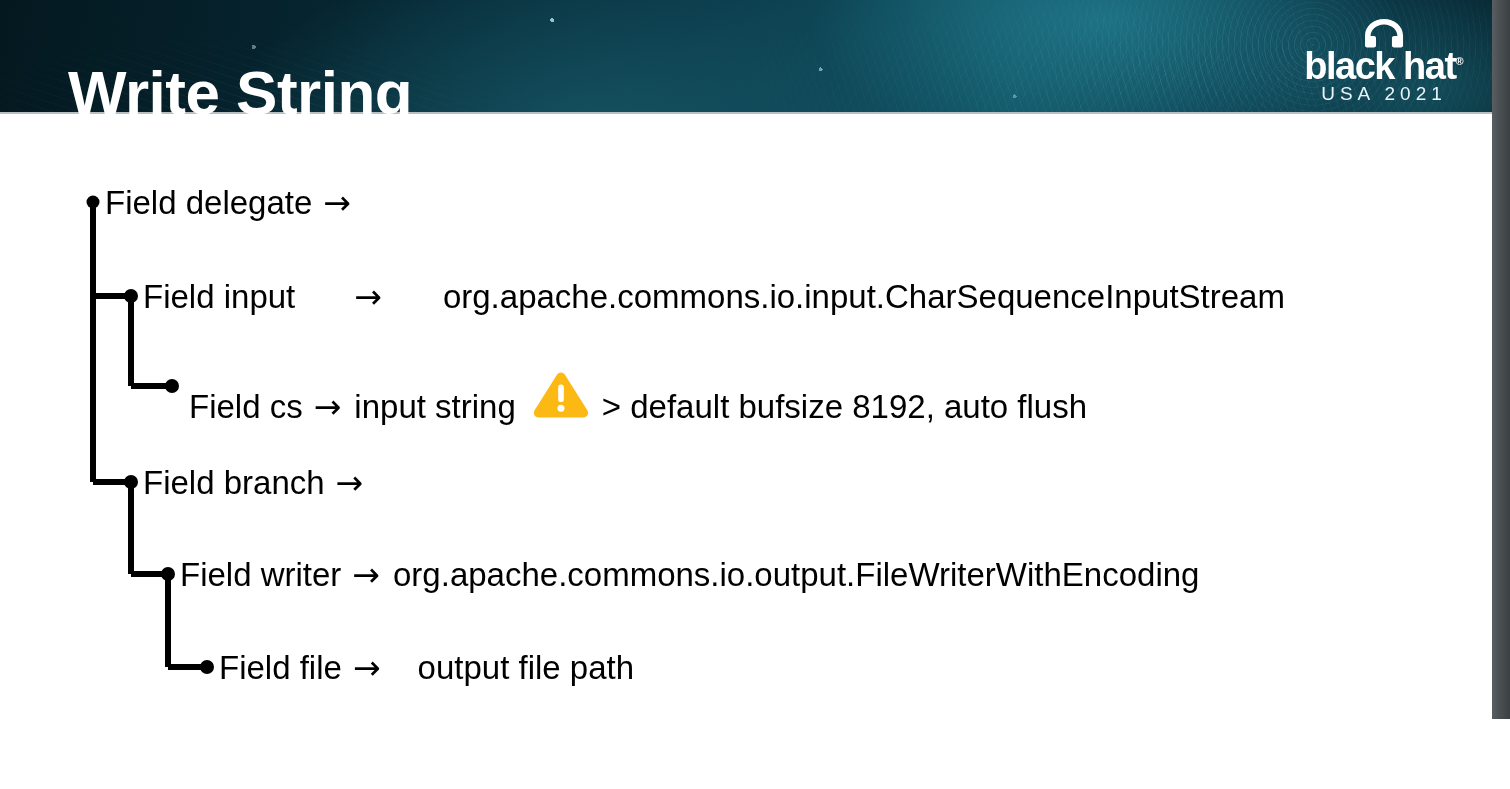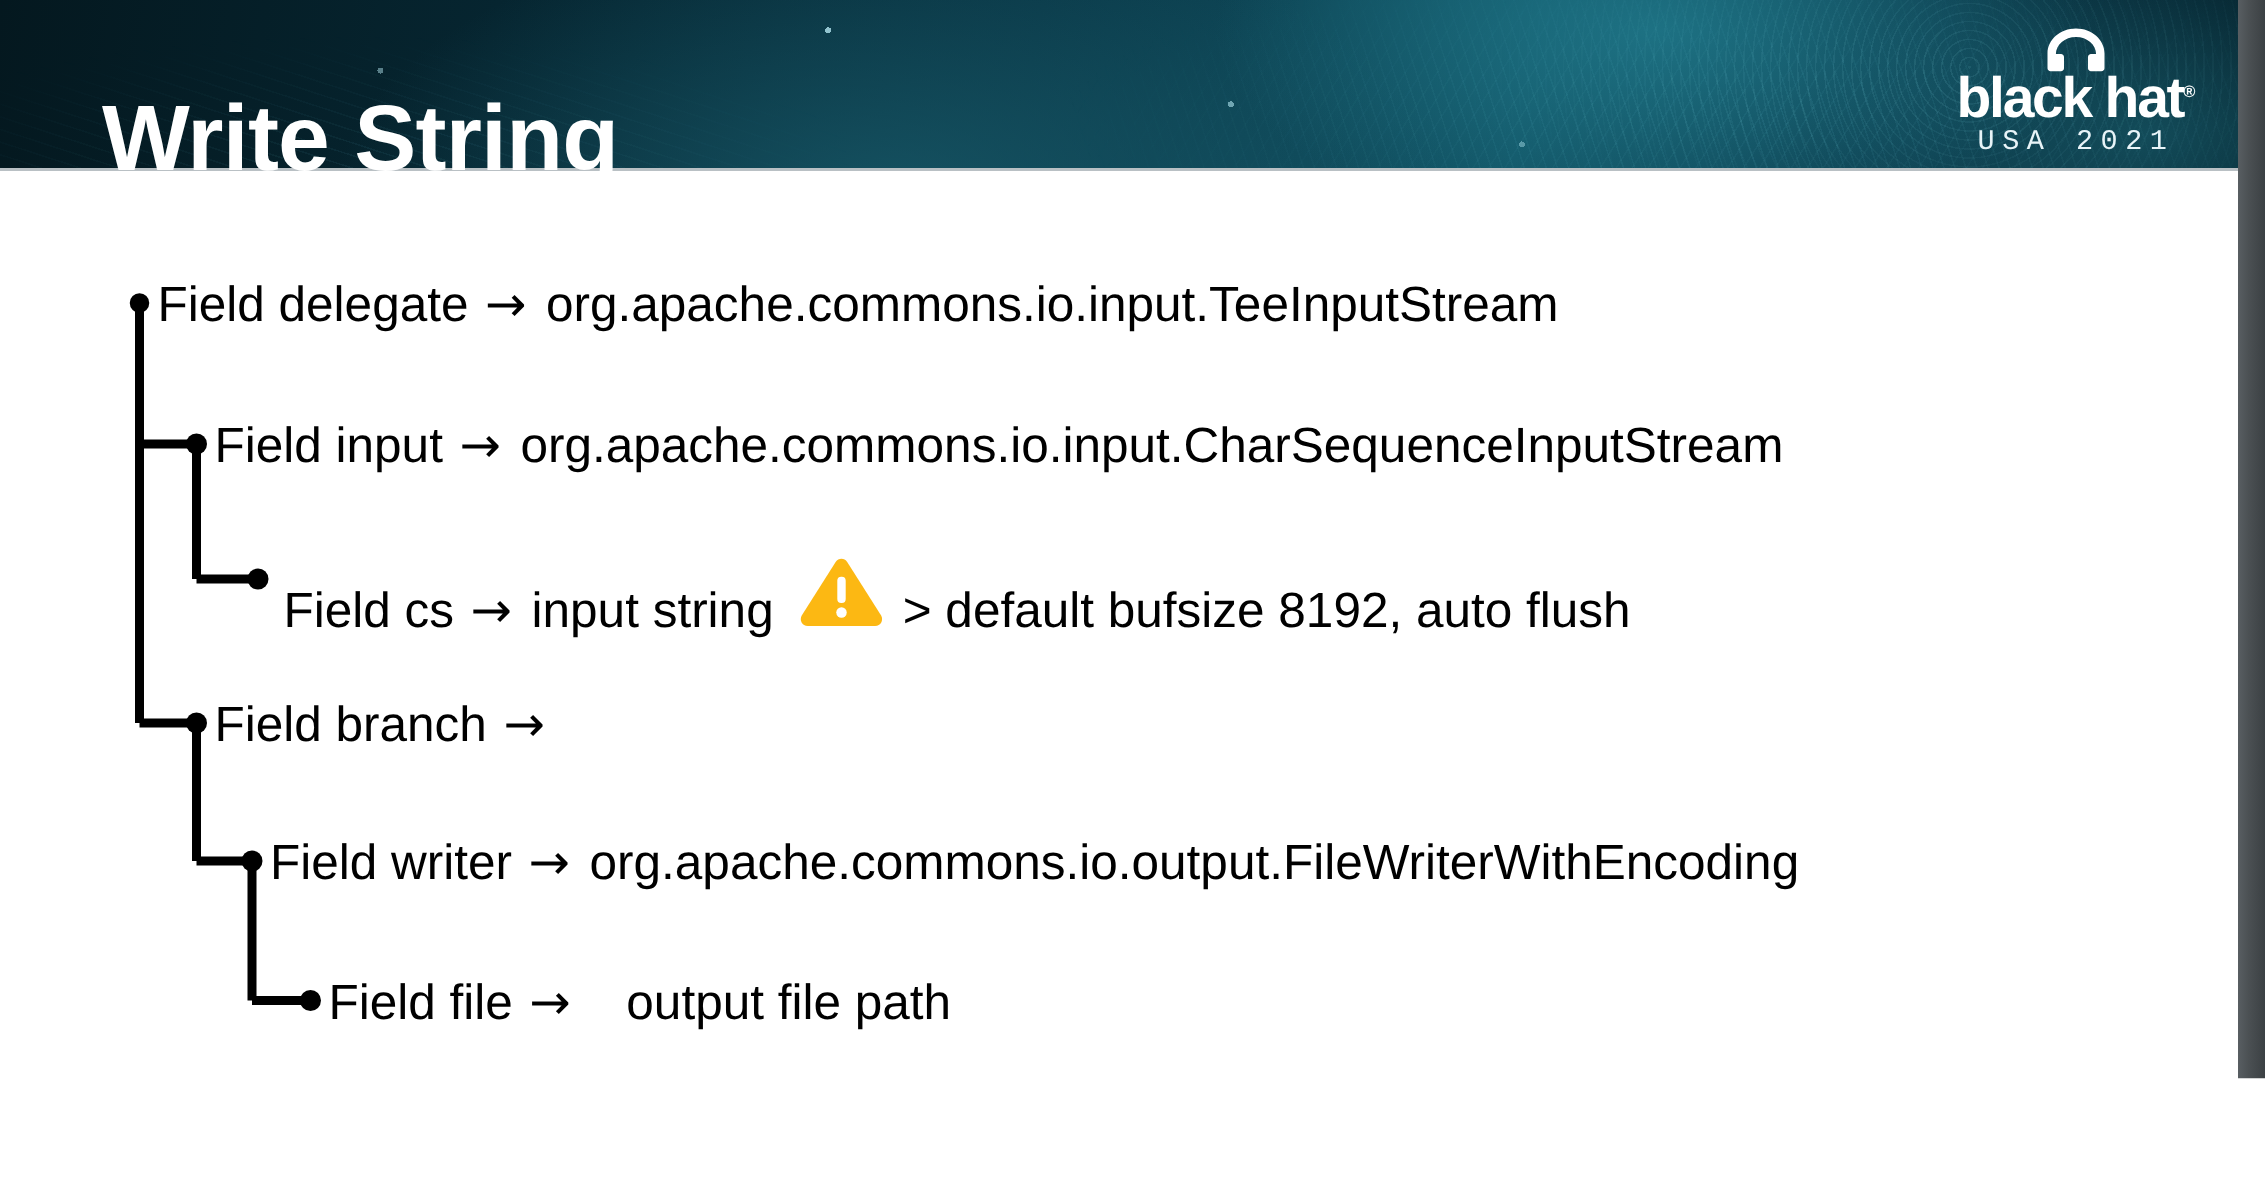--- a/index.html
+++ b/index.html
@@ -109,21 +109,21 @@
     font-size: 11px;
     vertical-align: super;
     letter-spacing: 0;
   }
   #bh-logo .bh-sub {
     font-size: 19px;
     color: #e8f4f8;
     letter-spacing: 5px;
     margin-top: -1px;
     white-space: nowrap;
-    font-family: Liberation Mono, monospace;
+    font-family: Liberation Sans, sans-serif;
   }
 
   #header-rule {
     position: absolute;
     left: 0;
     top: 112px;
     width: 1492px;
     height: 2px;
     background: #b9c0c4;
   }
@@ -248,24 +248,23 @@
         <circle cx="172" cy="272" r="7"></circle>
         <circle cx="131" cy="368" r="7"></circle>
         <circle cx="168" cy="460" r="7"></circle>
         <circle cx="207" cy="553" r="7"></circle>
       </g>
     </svg>
 
     <div class="tree-row" style="left:105px; top:72px;">
       <span class="label">Field delegate</span>
       <span class="arrow">→</span>
-      <span class="value">org.apache.commons.io.input.TeeInputStream</span>
-    </div>
-
-    <div class="tree-row" style="left:143px; top:166px;">
+    </div>
+
+    <div class="tree-row" style="left:143px; top:166px;gap:48px;">
       <span class="label">Field input</span>
       <span class="arrow">→</span>
       <span class="value">org.apache.commons.io.input.CharSequenceInputStream</span>
     </div>
 
     <div class="tree-row" style="left:189px; top:256px;">
       <span class="label">Field cs</span>
       <span class="arrow">→</span>
       <span class="value">input string</span>
       <span class="warn-icon">

